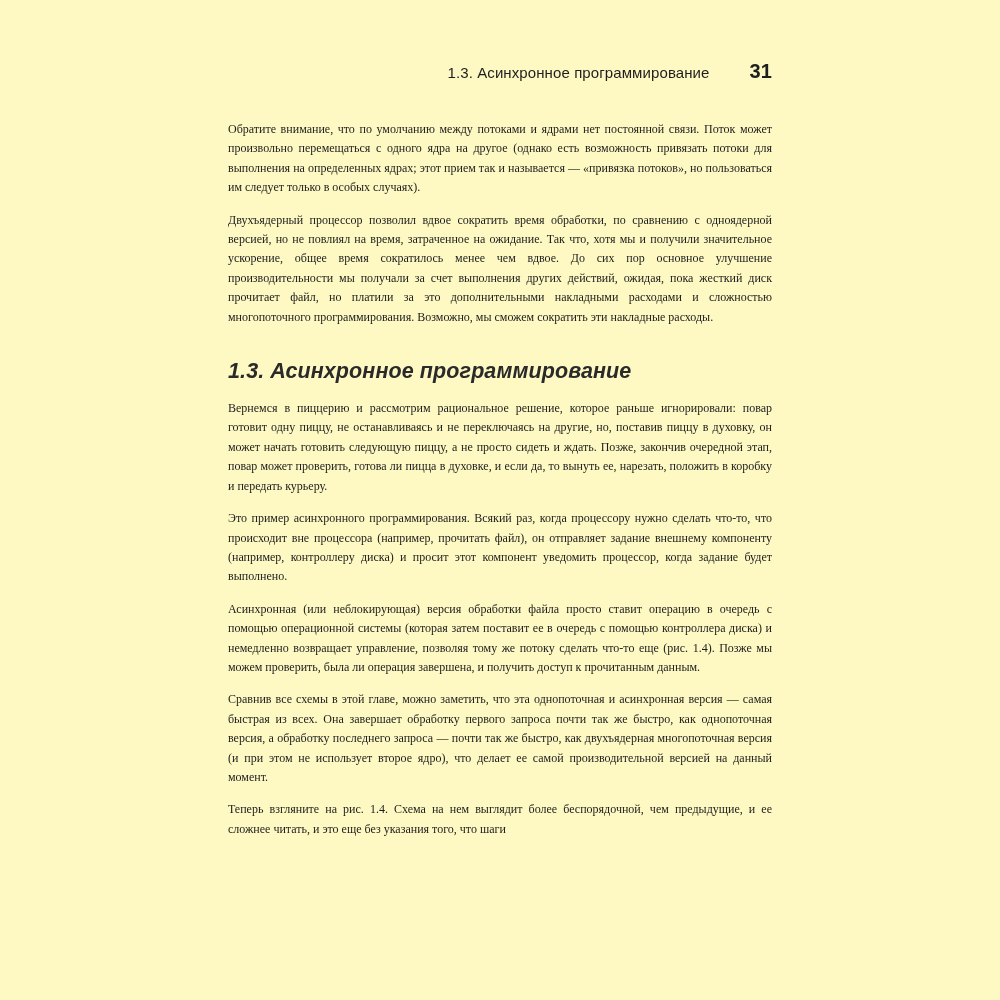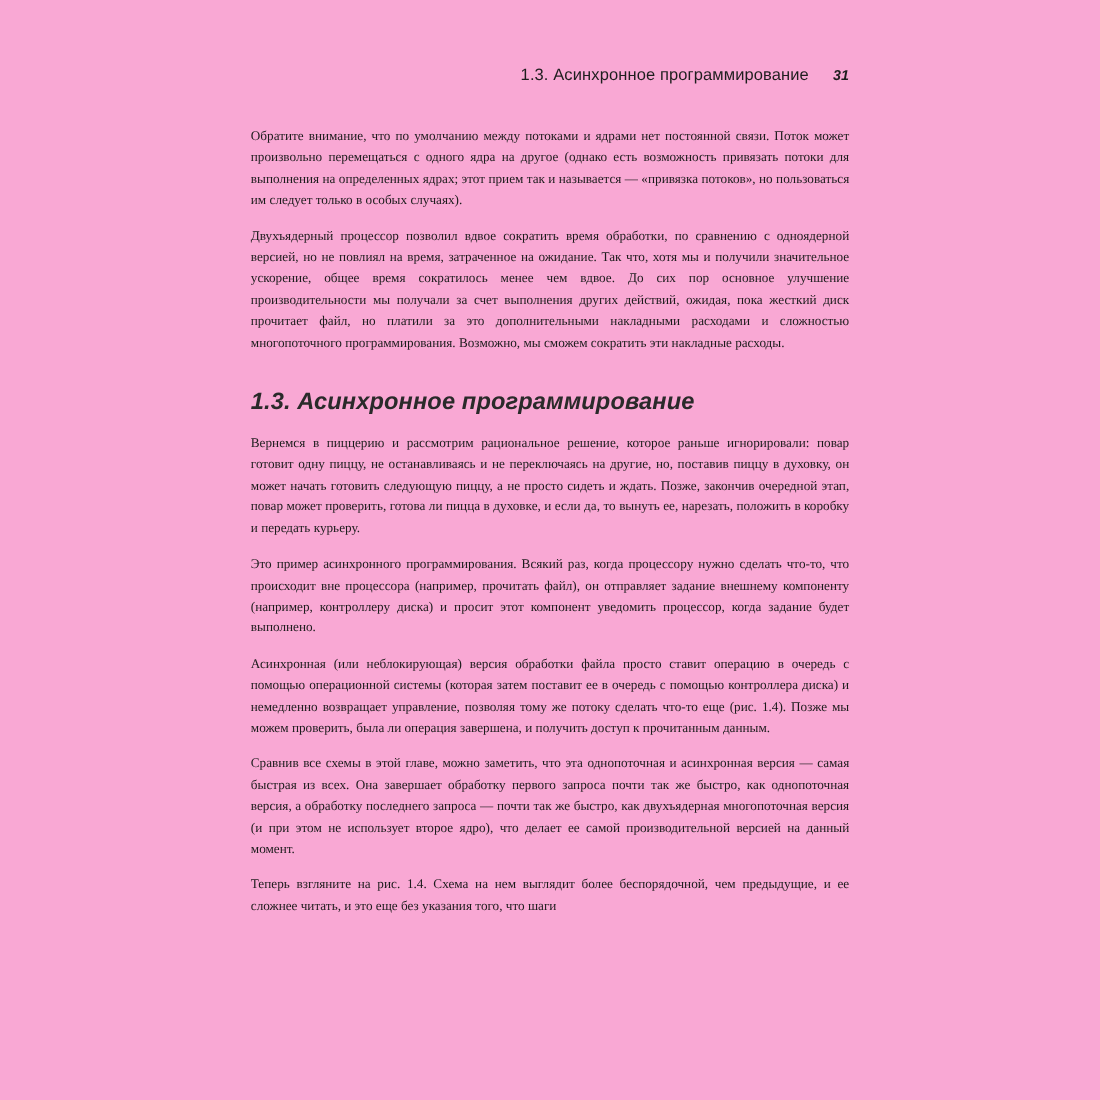--- a/index.html
+++ b/index.html
@@ -4,21 +4,21 @@
 <style>
   html, body {
     margin: 0;
     padding: 0;
     background: #ffffff;
   }
   .page {
     position: relative;
     width: 1000px;
     height: 1000px;
-    background: #f9a8d4;
+    background: #fef9c3;
     overflow: hidden;
   }
   .text-column {
     position: absolute;
     left: 228px;
     top: 60px;
     width: 544px;
   }
   .running-head {
     display: flex;
@@ -27,23 +27,22 @@
     font-family: "Liberation Sans", sans-serif;
     font-size: 15px;
     color: #1e1e1e;
     letter-spacing: 0.1px;
   }
   .running-head .head-title {
     font-weight: 400;
   }
   .running-head .head-page-number {
     font-weight: 700;
-    font-size: 13px;
-    margin-left: 22px;
-    font-style: italic;
+    font-size: 20px;
+    margin-left: 40px;
   }
   .body-text {
     margin-top: 37px;
     font-family: "Liberation Serif", serif;
     color: #1c1c1c;
   }
   .body-text p {
     margin: 0 0 13px 0;
     font-size: 12px;
     line-height: 19.4px;

